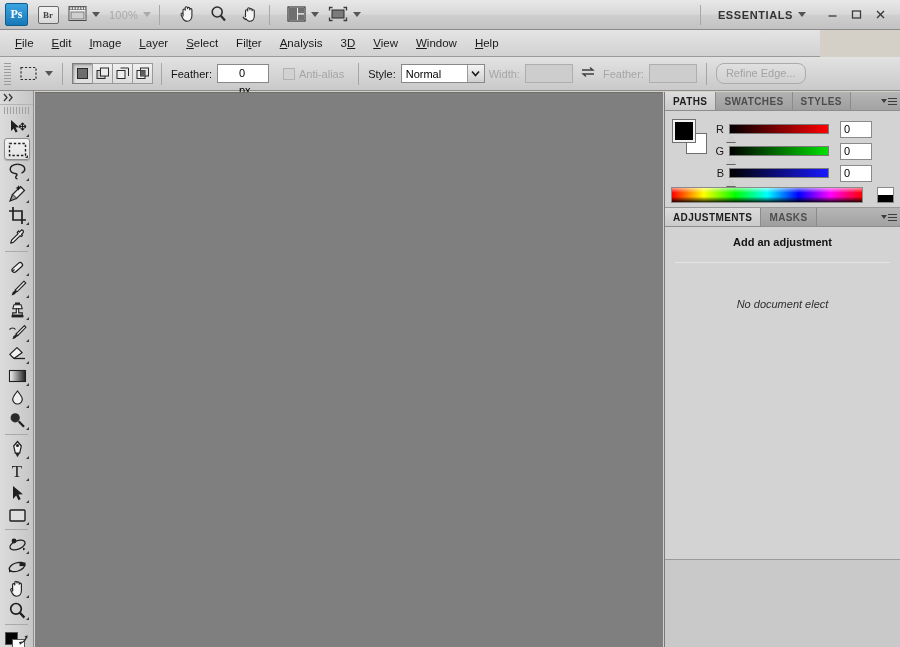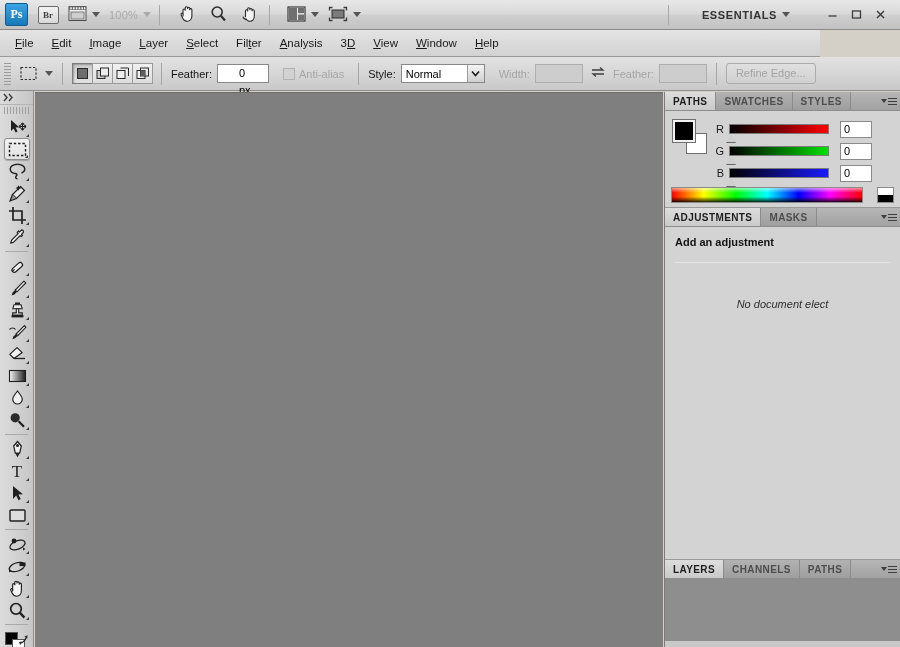--- a/index.html
+++ b/index.html
@@ -41,21 +41,21 @@
     display: flex; align-items: center; justify-content: center;
     font-family: "Liberation Serif", serif;
   }
   .caret { width: 0; height: 0; border-left: 4px solid transparent;
            border-right: 4px solid transparent; border-top: 5px solid #555;
            margin-left: 5px; }
   .caret.dim { border-top-color: #aaa; }
   .tb-sep { width: 1px; height: 20px; background: #a8a8a8; margin: 0 8px; }
   .zoomlbl { color: #a9a9a9; font-size: 11px; letter-spacing: .2px; }
   #workspace {
-    margin-left: auto; display: flex; align-items: center; height: 100%; gap: 16px;
+    margin-left: auto; display: flex; align-items: center; height: 100%;
   }
   #ws-name { font-size: 11px; font-weight: bold; color: #333; letter-spacing: .6px; }
   .win-btns { display: flex; align-items: center; margin-left: 14px; margin-right: 8px; }
   .win-btn { width: 24px; height: 24px; display: flex; align-items: center;
              justify-content: center; color: #3c3c3c; font-size: 12px; }
 
   
   #menubar {
     position: absolute; left: 0; top: 30px; width: 820px; height: 27px;
     background: linear-gradient(to bottom,#e4e4e4,#d2d2d2);
@@ -102,21 +102,21 @@
     display: flex; align-items: center; font-size: 11px; color: #000;
     padding-left: 4px; min-width: 84px;
   }
   .sel-arrow {
     margin-left: auto; width: 17px; height: 17px;
     background: linear-gradient(to bottom,#f4f4f4,#cfcfcf);
     border-left: 1px solid #9a9a9a; display: flex;
     align-items: center; justify-content: center;
   }
   .refine-btn {
-    height: 21px; border: 1px solid #ababab; border-radius: 3px;
+    height: 21px; border: 1px solid #ababab; border-radius: 8px;
     background: linear-gradient(to bottom,#e0e0e0,#d0d0d0);
     color: #a3a3a3; font-size: 11px; padding: 0 9px; line-height: 19px;
   }
   .swapico { color: #4a4a4a; font-size: 13px; margin: 0 8px; }
 
   
   #toolbox {
     position: absolute; left: 0; top: 91px; width: 34px; height: 556px;
     background: linear-gradient(to right,#dcdcdc,#cfcfcf 60%,#c6c6c6);
     border-right: 1px solid #8f8f8f;
@@ -217,21 +217,21 @@
     border: 1px solid #8a8a8a;
     background:
       linear-gradient(to bottom, rgba(255,255,255,.55) 0%, rgba(255,255,255,0) 34%, rgba(0,0,0,0) 62%, rgba(0,0,0,.85) 100%),
       linear-gradient(to right,#ff0000,#ffff00,#00ff00,#00ffff,#0000ff,#ff00ff,#ff0000);
   }
   #spec-wb { position: absolute; right: 6px; bottom: 4px; width: 17px; height: 16px;
     border: 1px solid #8a8a8a; background: linear-gradient(to bottom,#fff 0 50%,#000 50% 100%); }
 
   
   #adj-body { height: 332px; padding: 9px 10px 0 10px; }
-  #adj-title { font-size: 11px; font-weight: bold; color: #121212; }
+  #adj-title { font-size: 11px; font-weight: bold; color: #121212; text-align: center; }
   #adj-rule { height: 1px; background: #b0b0b0; border-bottom: 1px solid #e4e4e4;
               margin: 14px 0 0 0; }
   #adj-empty { text-align: center; font-style: italic; font-size: 11px;
     color: #2e2e2e; margin-top: 35px; }
 
   
   #layers-body { height: 62px; background: #8e8e8e; }
 </style>
 </head>
 <body>
@@ -421,21 +421,21 @@
     <span class="opt-label">Style:</span>
     <div class="opt-select" style="width:84px">
       <span>Normal</span>
       <span class="sel-arrow">
         <svg width="9" height="7" viewBox="0 0 9 7">
             <path d="M1 1.5l3.5 4 3.5-4" fill="none" stroke="#1a1a1a" stroke-width="1.6"></path>
           </svg>
       </span>
     </div>
 
-    <span class="opt-label dim" style="margin-left:14px">Width:</span>
+    <span class="opt-label dim" style="margin-left:4px">Width:</span>
     <div class="opt-input dim" style="width:48px"></div>
 
     <span class="swapico">
       <svg width="14" height="12" viewBox="0 0 14 12">
         <path d="M1 4h11l-3-2.6M13 8H2l3 2.6" fill="none" stroke="#3f3f3f" stroke-width="1.3"></path>
       </svg>
     </span>
 
     <span class="opt-label dim">Feather:</span>
     <div class="opt-input dim" style="width:48px"></div>
@@ -724,33 +724,15 @@
           </span>
         </div>
       </div>
       <div id="adj-body">
         <div id="adj-title">Add an adjustment</div>
         <div id="adj-rule"></div>
         <div id="adj-empty">No document elect</div>
       </div>
     </div>
 
-    <div class="panel" style="border-bottom:none">
-      <div class="tabrow">
-        <div class="ptab active">LAYERS</div>
-        <div class="ptab">CHANNELS</div>
-        <div class="ptab">PATHS</div>
-        <div class="pmenu">
-          <span class="pmenu-ico">
-            <span class="t"></span>
-            <span style="display:inline-flex;flex-direction:column">
-              <span class="ln"></span>
-                <span class="ln"></span>
-                <span class="ln"></span>
-            </span>
-          </span>
-        </div>
-      </div>
-      <div id="layers-body"></div>
-    </div>
 
   </div>
 </div>
 
 </body></html>

